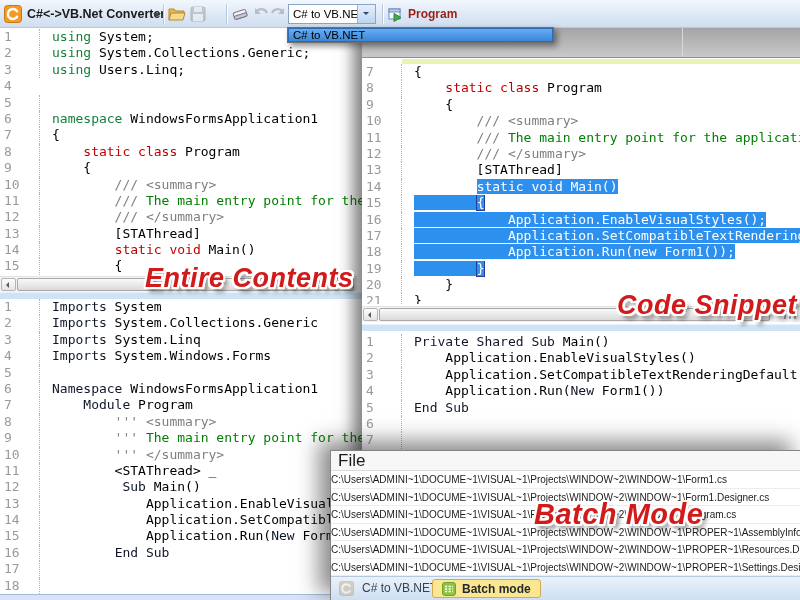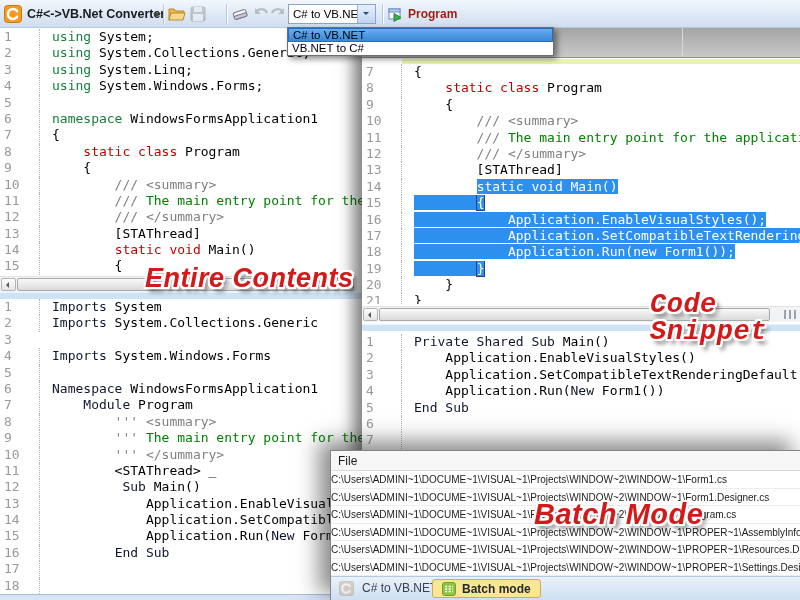--- a/index.html
+++ b/index.html
@@ -67,39 +67,39 @@
     border:1px solid #a9a9a9;border-radius:2px;box-sizing:border-box;}
   #hsb-lt .sb-thumb{right:3px;}
   #hsb-rt .sb-thumb{right:30px;}
   .sb-grip{position:absolute;right:3px;top:3px;width:13px;height:9px;
     background:repeating-linear-gradient(90deg,#9aa2ab 0 2px,transparent 2px 5px);}
 
   
   #batchwin{position:absolute;left:330px;top:450px;width:470px;height:150px;background:#fff;z-index:10;
     border:1px solid #858585;box-sizing:content-box;box-shadow:-11px -9px 20px rgba(25,25,25,.5);}
   #menubar{position:absolute;left:0;top:0;width:470px;height:20px;background:#f7f7f7;border-bottom:1px solid #dadada;box-sizing:border-box;}
-  #menubar span{display:inline-block;padding:0 7px;line-height:19px;font-size:12px;color:#1a1a1a;}
+  #menubar span{display:inline-block;padding:0 7px;line-height:19px;font-size:17px;color:#1a1a1a;}
   #filelist{position:absolute;left:0;top:20px;width:470px;height:105px;overflow:hidden;}
   .frow{height:17.5px;line-height:17.5px;font-size:10px;color:#1c1c1c;white-space:nowrap;
     border-bottom:1px solid #ededed;box-sizing:border-box;}
   #bstatus{position:absolute;left:0;top:125px;width:470px;height:24px;
     background:linear-gradient(#eaf2fb,#cddff2);border-top:1px solid #b4c8de;box-sizing:border-box;}
   #bstatus .fadeicon{position:absolute;left:8px;top:4px;width:15px;height:15px;opacity:.4;filter:grayscale(60%);}
   #bstatus .tab1{position:absolute;left:31px;top:0;line-height:23px;font-size:12px;color:#39414b;}
   #batchbtn{position:absolute;left:101px;top:2px;height:19px;display:flex;align-items:center;gap:6px;padding:0 9px;
     background:#fbe792;border:1px solid #d3ab52;border-radius:3px;box-sizing:border-box;}
   #batchbtn .blabel{font-size:12px;font-weight:bold;color:#23292f;}
 
   
   .sticker{position:absolute;z-index:30;font-family:"Liberation Sans",sans-serif;font-style:italic;font-weight:bold;
     color:#d31a1a;line-height:1;letter-spacing:.5px;
     text-shadow:-2px -2px 0 #fff,2px -2px 0 #fff,-2px 2px 0 #fff,2px 2px 0 #fff,-2px 0 0 #fff,2px 0 0 #fff,
       0 -2px 0 #fff,0 2px 0 #fff,4px 5px 4px rgba(0,0,0,.5);}
   #lab-ec{left:145px;top:265px;font-size:27px;}
-  #lab-cs{left:650px;top:292px;font-size:27px;font-family:Liberation Mono, monospace;}
+  #lab-cs{left:617px;top:292px;font-size:27px;}
   #lab-bm{left:534px;top:500px;font-size:29px;}
 </style>
 </head>
 <body>
 
 <div id="toolbar">
   <svg id="appicon" viewBox="0 0 18 18">
     <rect x="0.5" y="0.5" width="17" height="17" rx="3" fill="#f59a23" stroke="#c97713"></rect>
     <path d="M13 6.2A5 5 0 1 0 13 11.8" stroke="#fff" stroke-width="2.4" fill="none" stroke-linecap="round"></path>
     <circle cx="13" cy="6" r="1.2" fill="#fff"></circle>
@@ -146,43 +146,43 @@
       <rect x="1" y="2" width="11" height="3" fill="#b8d0ee" stroke="#6a8cc0"></rect>
       <path d="M6 6.5l7 4-7 4z" fill="#3fae49" stroke="#2d8536"></path>
     </svg>
     <span class="xlabel">Program</span>
   </div>
 </div>
 
 <div id="panel-lt" class="codepanel">
     <div class="crow"><span class="ln">1</span><span class="ctext"><span class="sg-k">using</span><span class="sg-d"> System;</span></span></div>
     <div class="crow"><span class="ln">2</span><span class="ctext"><span class="sg-k">using</span><span class="sg-d"> System.Collections.Generic;</span></span></div>
-    <div class="crow"><span class="ln">3</span><span class="ctext"><span class="sg-k">using</span><span class="sg-d"> System.Linq;</span></span></div>
-    <div class="crow"><span class="ln">4</span><span class="ctext"><span class="sg-k">using</span><span class="sg-d"> System.Windows.Forms;</span></span></div>
+    <div class="crow"><span class="ln">3</span><span class="ctext"><span class="sg-k">using</span><span class="sg-d"> Users.Linq;</span></span></div>
+    <div class="crow"><span class="ln">4</span></div>
     <div class="crow"><span class="ln">5</span><span class="ctext"></span></div>
     <div class="crow"><span class="ln">6</span><span class="ctext"><span class="sg-k">namespace</span><span class="sg-d"> WindowsFormsApplication1</span></span></div>
     <div class="crow"><span class="ln">7</span><span class="ctext"><span class="sg-d">{</span></span></div>
     <div class="crow"><span class="ln">8</span><span class="ctext"><span class="sg-d">    </span><span class="sg-r">static class</span><span class="sg-d"> Program</span></span></div>
     <div class="crow"><span class="ln">9</span><span class="ctext"><span class="sg-d">    {</span></span></div>
     <div class="crow"><span class="ln">10</span><span class="ctext"><span class="sg-g">        /// &lt;summary&gt;</span></span></div>
     <div class="crow"><span class="ln">11</span><span class="ctext"><span class="sg-g">        /// </span><span class="sg-c">The main entry point for the application.</span></span></div>
     <div class="crow"><span class="ln">12</span><span class="ctext"><span class="sg-g">        /// &lt;/summary&gt;</span></span></div>
     <div class="crow"><span class="ln">13</span><span class="ctext"><span class="sg-d">        [STAThread]</span></span></div>
     <div class="crow"><span class="ln">14</span><span class="ctext"><span class="sg-d">        </span><span class="sg-r">static void</span><span class="sg-d"> </span><span class="sg-n">Main</span><span class="sg-d">()</span></span></div>
     <div class="crow"><span class="ln">15</span><span class="ctext"><span class="sg-d">        {</span></span></div>
   </div>
 <div id="hsb-lt" class="hsb">
   <span class="sb-arrow"></span>
   <span class="sb-thumb"></span>
 </div>
 <div id="div-lt"></div>
 <div id="panel-lb" class="codepanel">
     <div class="crow"><span class="ln">1</span><span class="ctext"><span class="sg-b">Imports</span><span class="sg-d"> System</span></span></div>
     <div class="crow"><span class="ln">2</span><span class="ctext"><span class="sg-b">Imports</span><span class="sg-d"> System.Collections.Generic</span></span></div>
-    <div class="crow"><span class="ln">3</span></div>
+    <div class="crow"><span class="ln">3</span><span class="ctext"><span class="sg-b">Imports</span><span class="sg-d"> System.Linq</span></span></div>
     <div class="crow"><span class="ln">4</span><span class="ctext"><span class="sg-b">Imports</span><span class="sg-d"> System.Windows.Forms</span></span></div>
     <div class="crow"><span class="ln">5</span><span class="ctext"></span></div>
     <div class="crow"><span class="ln">6</span><span class="ctext"><span class="sg-b">Namespace</span><span class="sg-d"> WindowsFormsApplication1</span></span></div>
     <div class="crow"><span class="ln">7</span><span class="ctext"><span class="sg-d">    </span><span class="sg-b">Module</span><span class="sg-d"> Program</span></span></div>
     <div class="crow"><span class="ln">8</span><span class="ctext"><span class="sg-g">        ''' &lt;summary&gt;</span></span></div>
     <div class="crow"><span class="ln">9</span><span class="ctext"><span class="sg-g">        ''' </span><span class="sg-c">The main entry point for the application.</span></span></div>
     <div class="crow"><span class="ln">10</span><span class="ctext"><span class="sg-g">        ''' &lt;/summary&gt;</span></span></div>
     <div class="crow"><span class="ln">11</span><span class="ctext"><span class="sg-d">        &lt;STAThread&gt; _</span></span></div>
     <div class="crow"><span class="ln">12</span><span class="ctext"><span class="sg-d">         </span><span class="sg-b">Sub</span><span class="sg-d"> Main()</span></span></div>
     <div class="crow"><span class="ln">13</span><span class="ctext"><span class="sg-d">            Application.EnableVisualStyles()</span></span></div>
@@ -256,18 +256,17 @@
         <rect x="0.5" y="0.5" width="13" height="13" rx="2.5" fill="#8cc63f" stroke="#6da32e"></rect>
         <path d="M3 4.5h8M3 7h8M3 9.5h8" stroke="#fff" stroke-width="1.4" stroke-dasharray="2.2 1.4"></path>
       </svg>
       <span class="blabel">Batch mode</span>
     </div>
   </div>
 </div>
 
 <div id="ddl">
     <div class="opt selected">C# to VB.NET</div>
-    <div class="opt">VB.NET to C#</div>
   </div>
 
 <div id="lab-ec" class="sticker">Entire Contents</div>
 <div id="lab-cs" class="sticker">Code Snippet</div>
 <div id="lab-bm" class="sticker">Batch Mode</div>
 
 </body></html>

